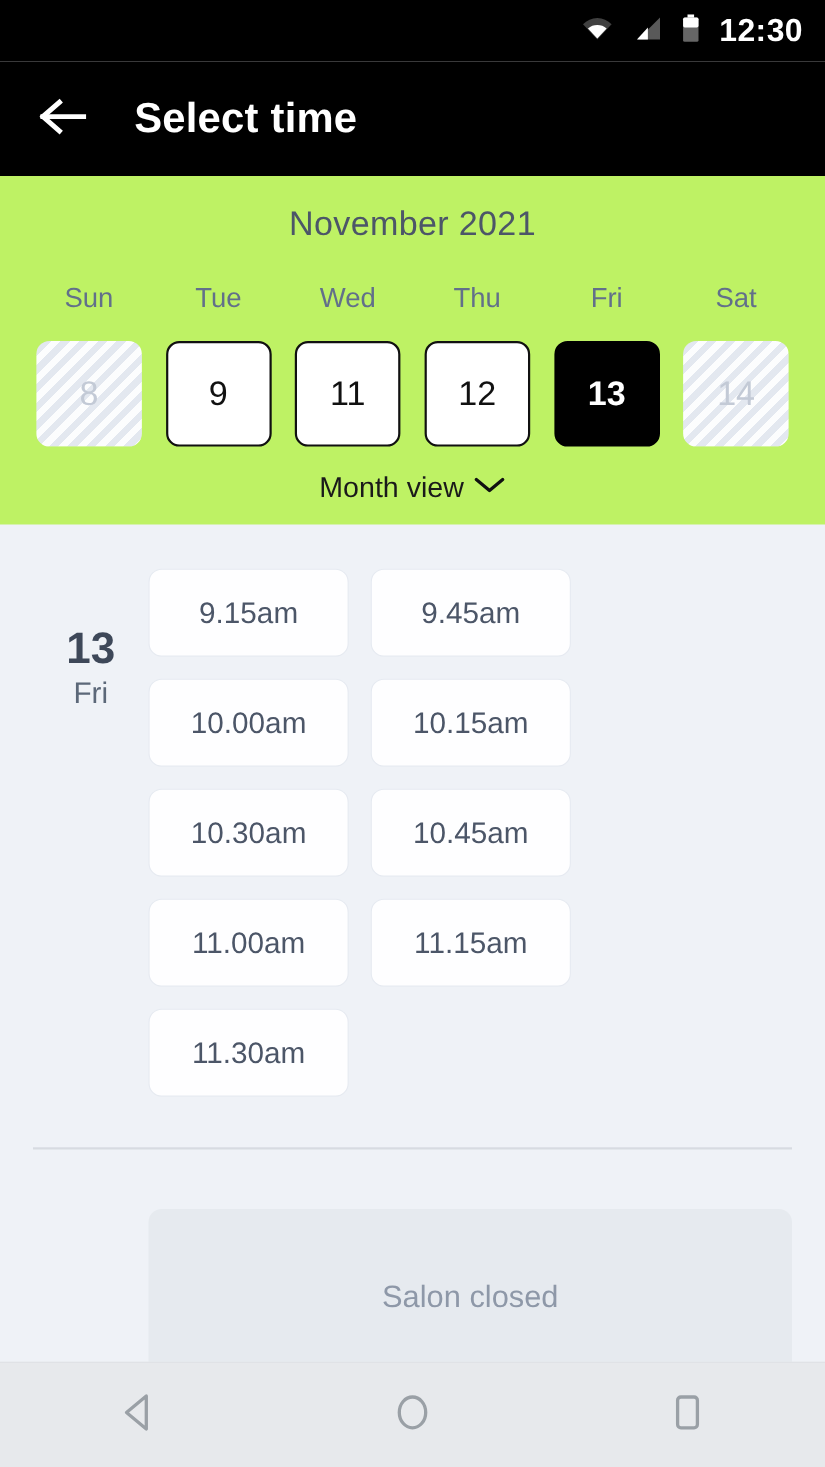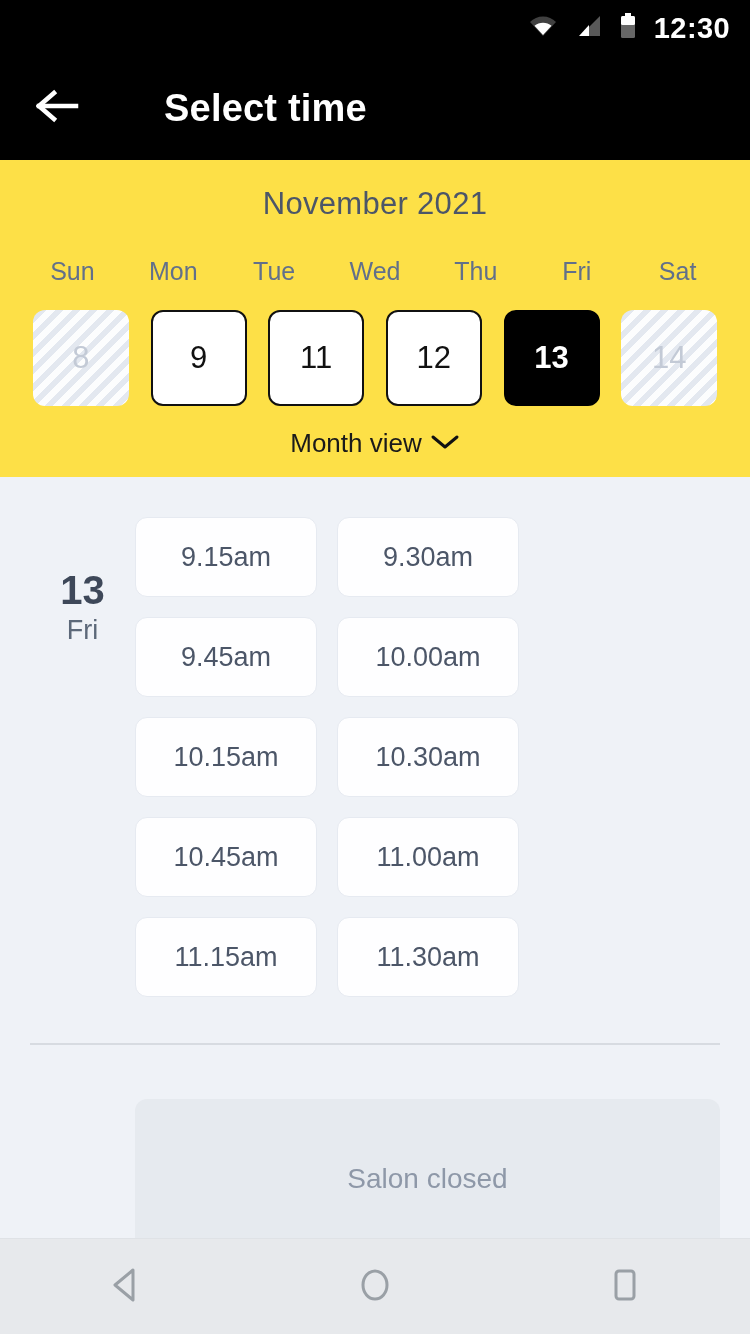--- a/index.html
+++ b/index.html
@@ -64,27 +64,27 @@
     height: 56px;
     display: flex;
     align-items: center;
     justify-content: center;
     cursor: pointer;
   }
   .app-title {
     color: #ffffff;
     font-size: 38px;
     font-weight: bold;
-    margin-left: 78px;
+    margin-left: 36px;
     letter-spacing: 0.2px;
   }
 
   
   .calendar-panel {
-    background: #fde047;
+    background: #bef264;
     padding-top: 26px;
     padding-bottom: 18px;
     flex: 0 0 auto;
   }
   .month-title {
     text-align: center;
     font-size: 31px;
     color: #4c5668;
     letter-spacing: 0.3px;
     margin-bottom: 26px;
@@ -285,21 +285,20 @@
     </div>
     <div class="app-title">Select time</div>
   </div>
 
   <div class="calendar-panel">
 
     <div class="month-title">November 2021</div>
 
     <div class="weekday-row">
       <div class="weekday">Sun</div>
-      <div class="weekday">Mon</div>
       <div class="weekday">Tue</div>
       <div class="weekday">Wed</div>
       <div class="weekday">Thu</div>
       <div class="weekday">Fri</div>
       <div class="weekday">Sat</div>
     </div>
 
     <div class="daycell-row">
       <div class="daycell-wrap">
         <div class="daycell disabled">8</div>
@@ -333,21 +332,20 @@
 
   <div class="slots-area">
 
     <div class="day-block">
       <div class="day-label">
         <div class="num">13</div>
         <div class="dow">Fri</div>
       </div>
       <div class="slot-grid">
         <div class="slot">9.15am</div>
-        <div class="slot">9.30am</div>
         <div class="slot">9.45am</div>
         <div class="slot">10.00am</div>
         <div class="slot">10.15am</div>
         <div class="slot">10.30am</div>
         <div class="slot">10.45am</div>
         <div class="slot">11.00am</div>
         <div class="slot">11.15am</div>
         <div class="slot">11.30am</div>
       </div>
     </div>

